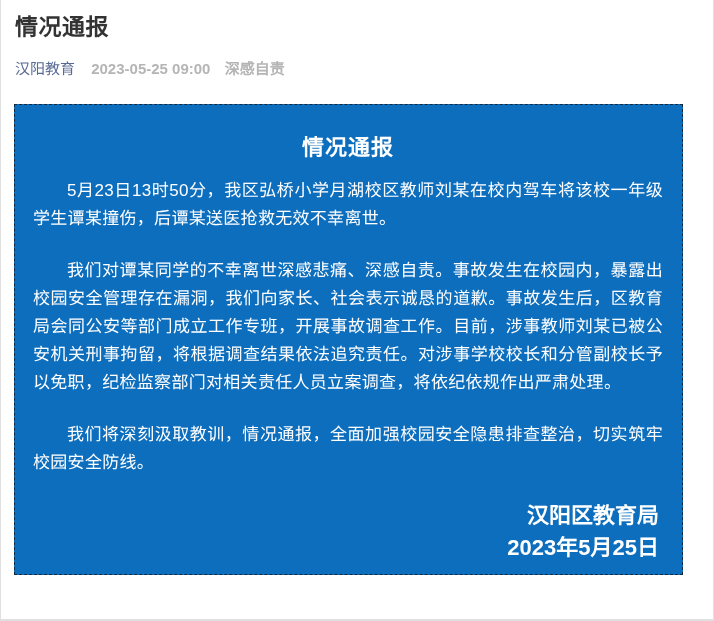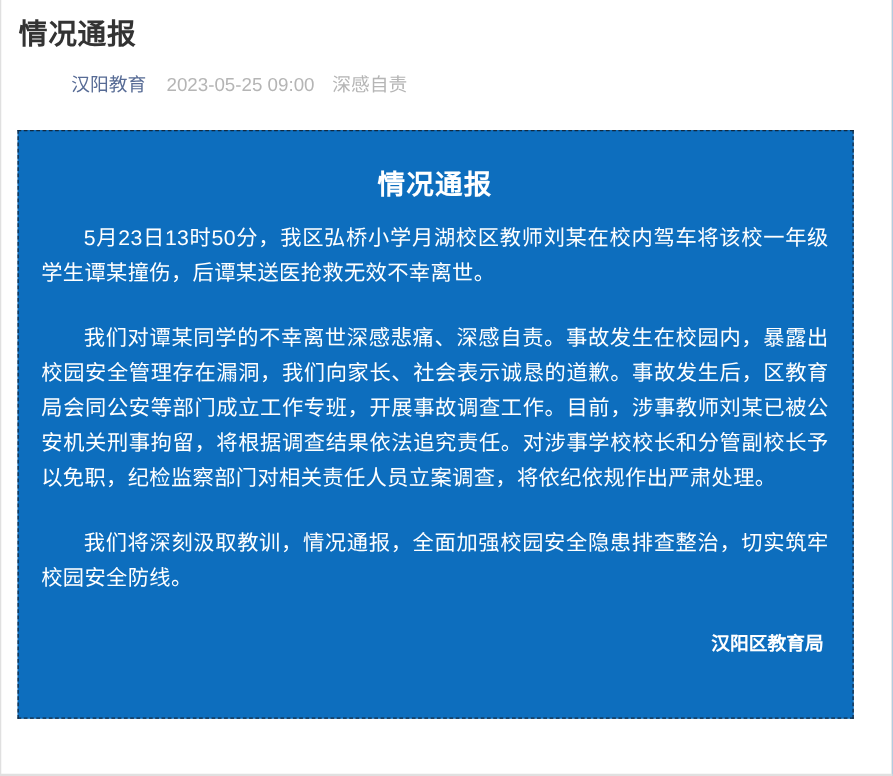--- a/index.html
+++ b/index.html
@@ -37,25 +37,25 @@
   .byline {
     margin-top: 17px;
     font-size: 15px;
     line-height: 20px;
     white-space: nowrap;
   }
   .byline .account {
     color: var(--account-link);
     margin-right: 12px;
     cursor: pointer;
-    margin-left: 42px;
   }
   .byline .meta {
     color: var(--meta-text);
     margin-right: 10px;
+    font-weight: bold;
   }
   .notice-box {
     margin: 25px 0 0 13px;
     width: 669px;
     height: 471px;
     background: var(--notice-background);
     border: 1px dashed var(--notice-border);
     padding: 16px 19px 0 18px;
     overflow: hidden;
   }
@@ -75,21 +75,21 @@
     line-height: 28px;
     font-weight: normal;
     text-indent: 2em;
     text-align: justify;
     letter-spacing: 0.3px;
   }
   .notice-signature {
     margin-top: 6px;
     text-align: right;
     color: var(--notice-text);
-    font-size: 15px;
+    font-size: 22px;
     font-weight: bold;
     line-height: 30px;
     padding-right: 4px;
   }
   .notice-signature div { margin-bottom: 2px; }
 </style>
 </head>
 <body>
 
 <div class="article-header">
@@ -103,14 +103,15 @@
 
 <div class="notice-box">
   <div class="notice-title">情况通报</div>
   <div class="notice-body">
     <p>5月23日13时50分，我区弘桥小学月湖校区教师刘某在校内驾车将该校一年级学生谭某撞伤，后谭某送医抢救无效不幸离世。</p>
     <p>我们对谭某同学的不幸离世深感悲痛、深感自责。事故发生在校园内，暴露出校园安全管理存在漏洞，我们向家长、社会表示诚恳的道歉。事故发生后，区教育局会同公安等部门成立工作专班，开展事故调查工作。目前，涉事教师刘某已被公安机关刑事拘留，将根据调查结果依法追究责任。对涉事学校校长和分管副校长予以免职，纪检监察部门对相关责任人员立案调查，将依纪依规作出严肃处理。</p>
     <p>我们将深刻汲取教训，情况通报，全面加强校园安全隐患排查整治，切实筑牢校园安全防线。</p>
   </div>
   <div class="notice-signature">
     <div>汉阳区教育局</div>
+    <div>2023年5月25日</div>
   </div>
 </div>
 
 </body></html>

